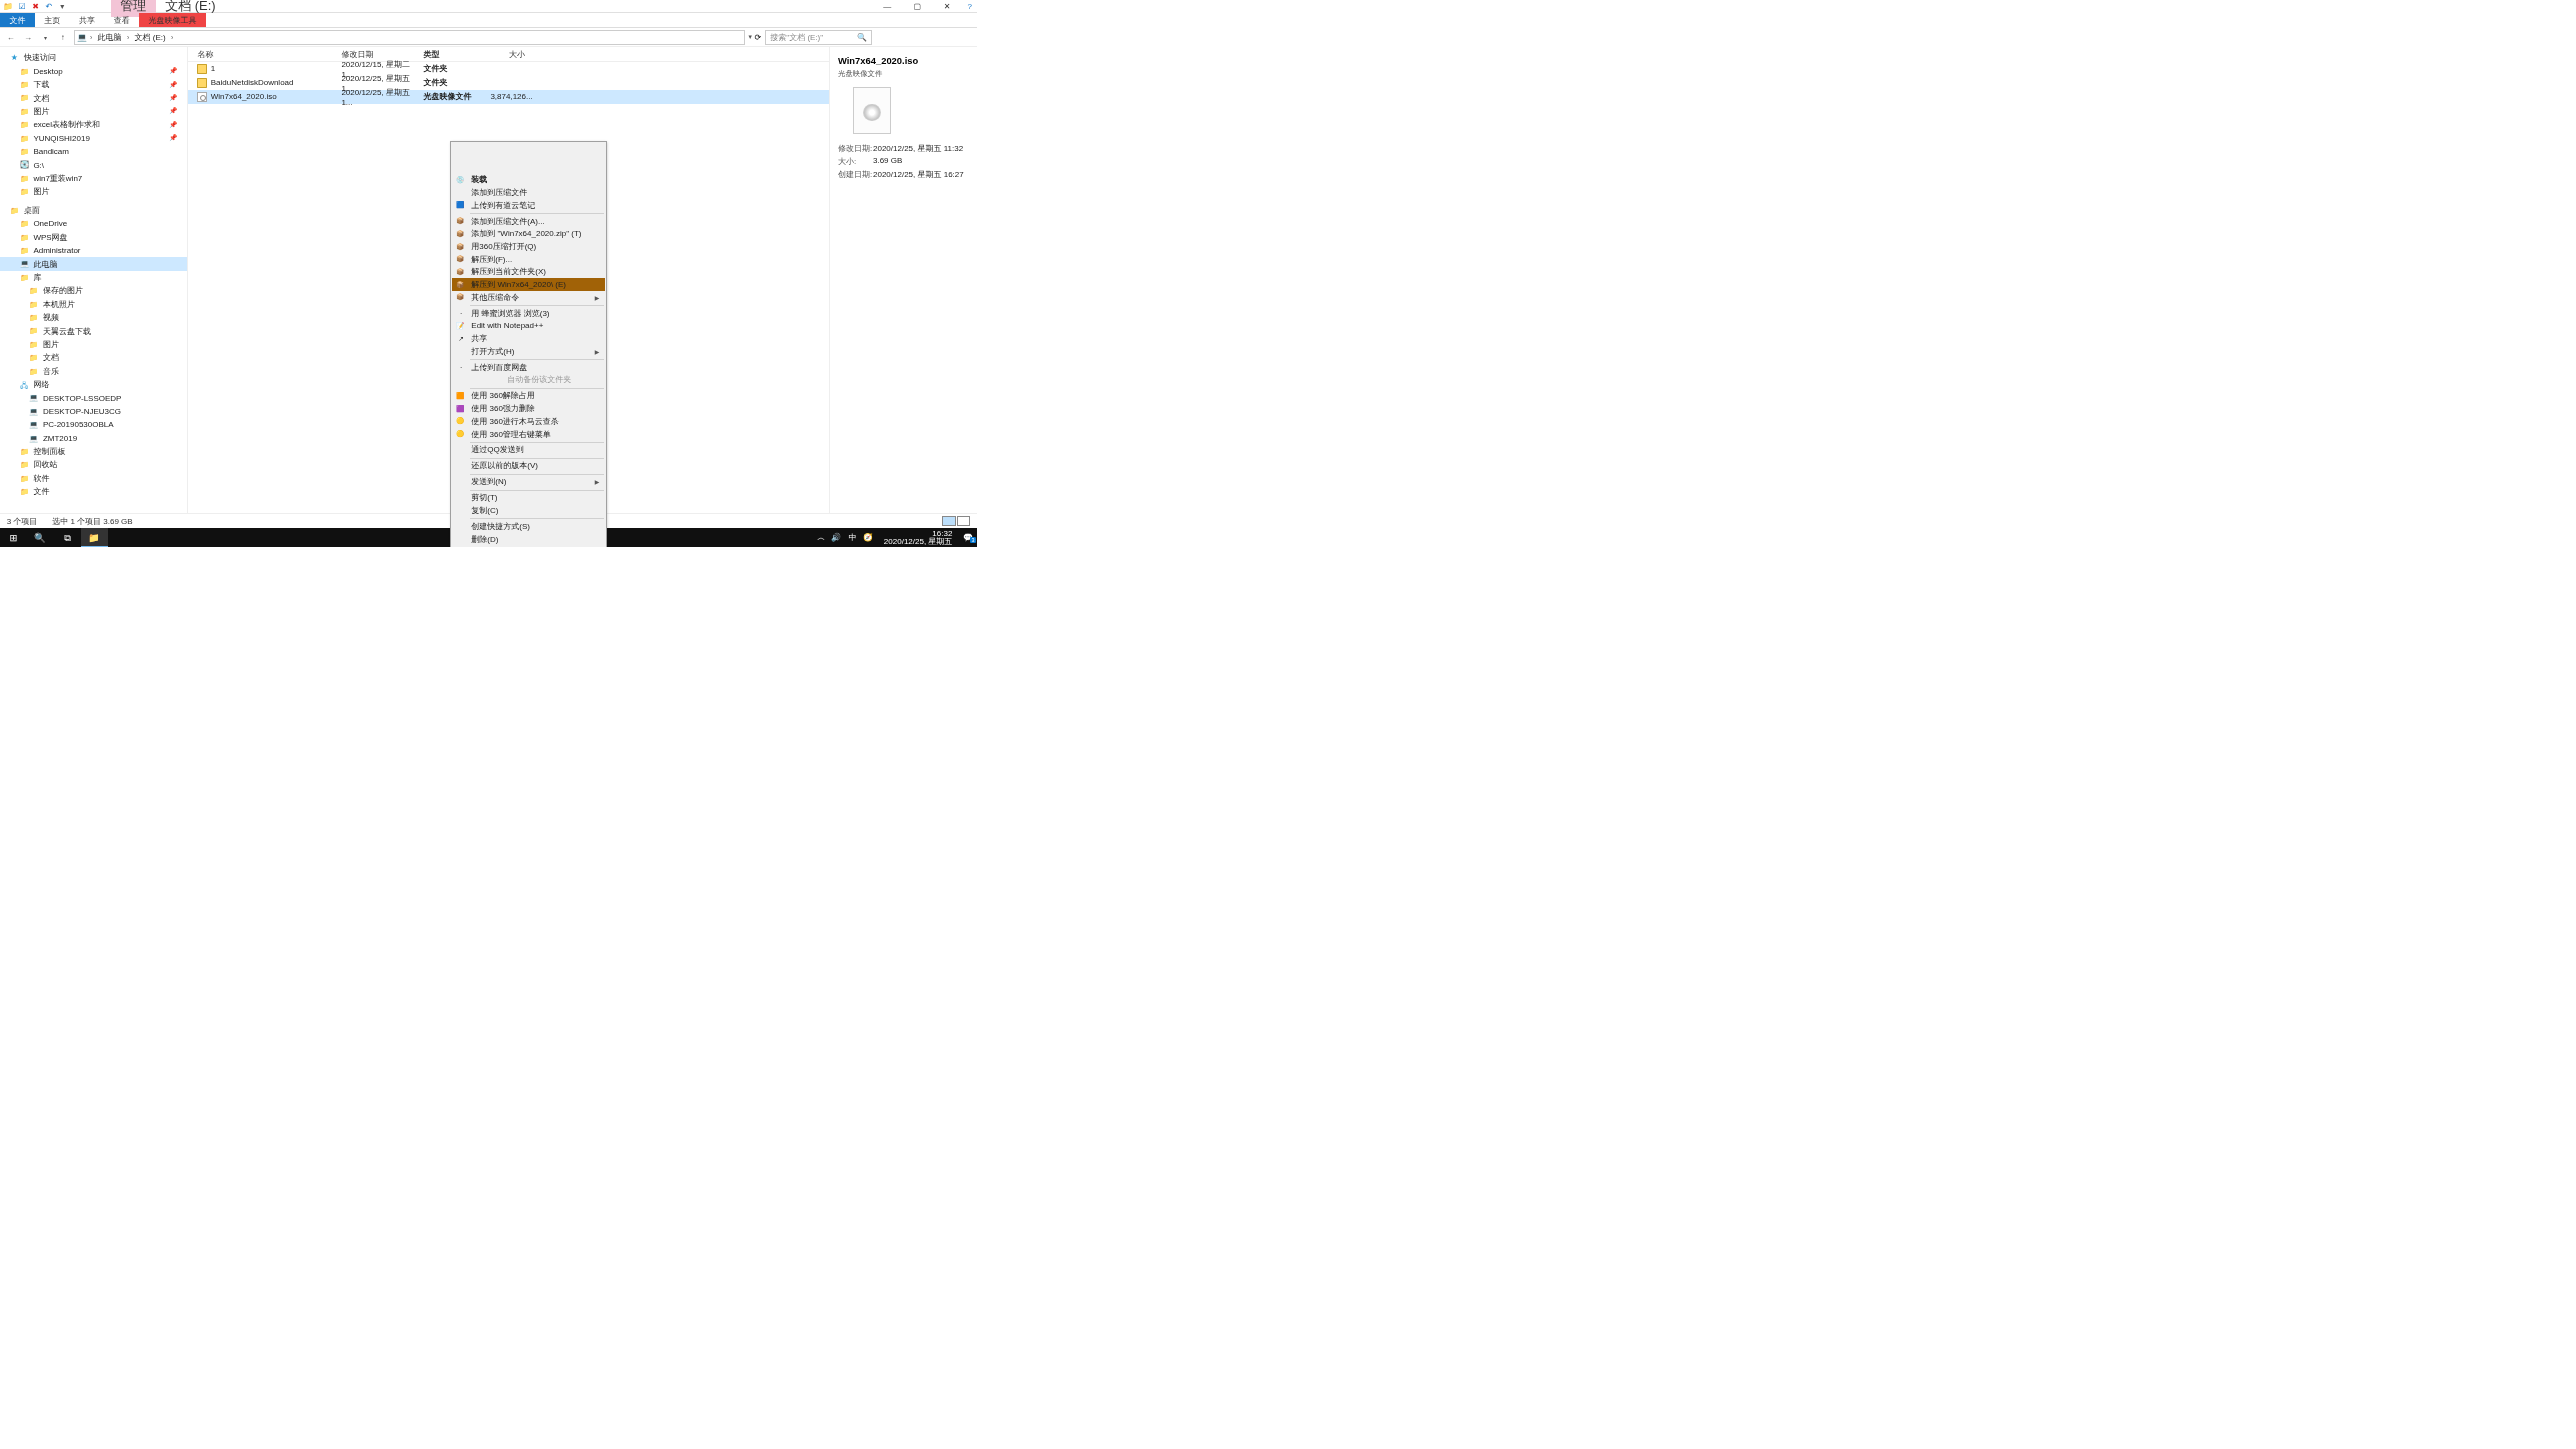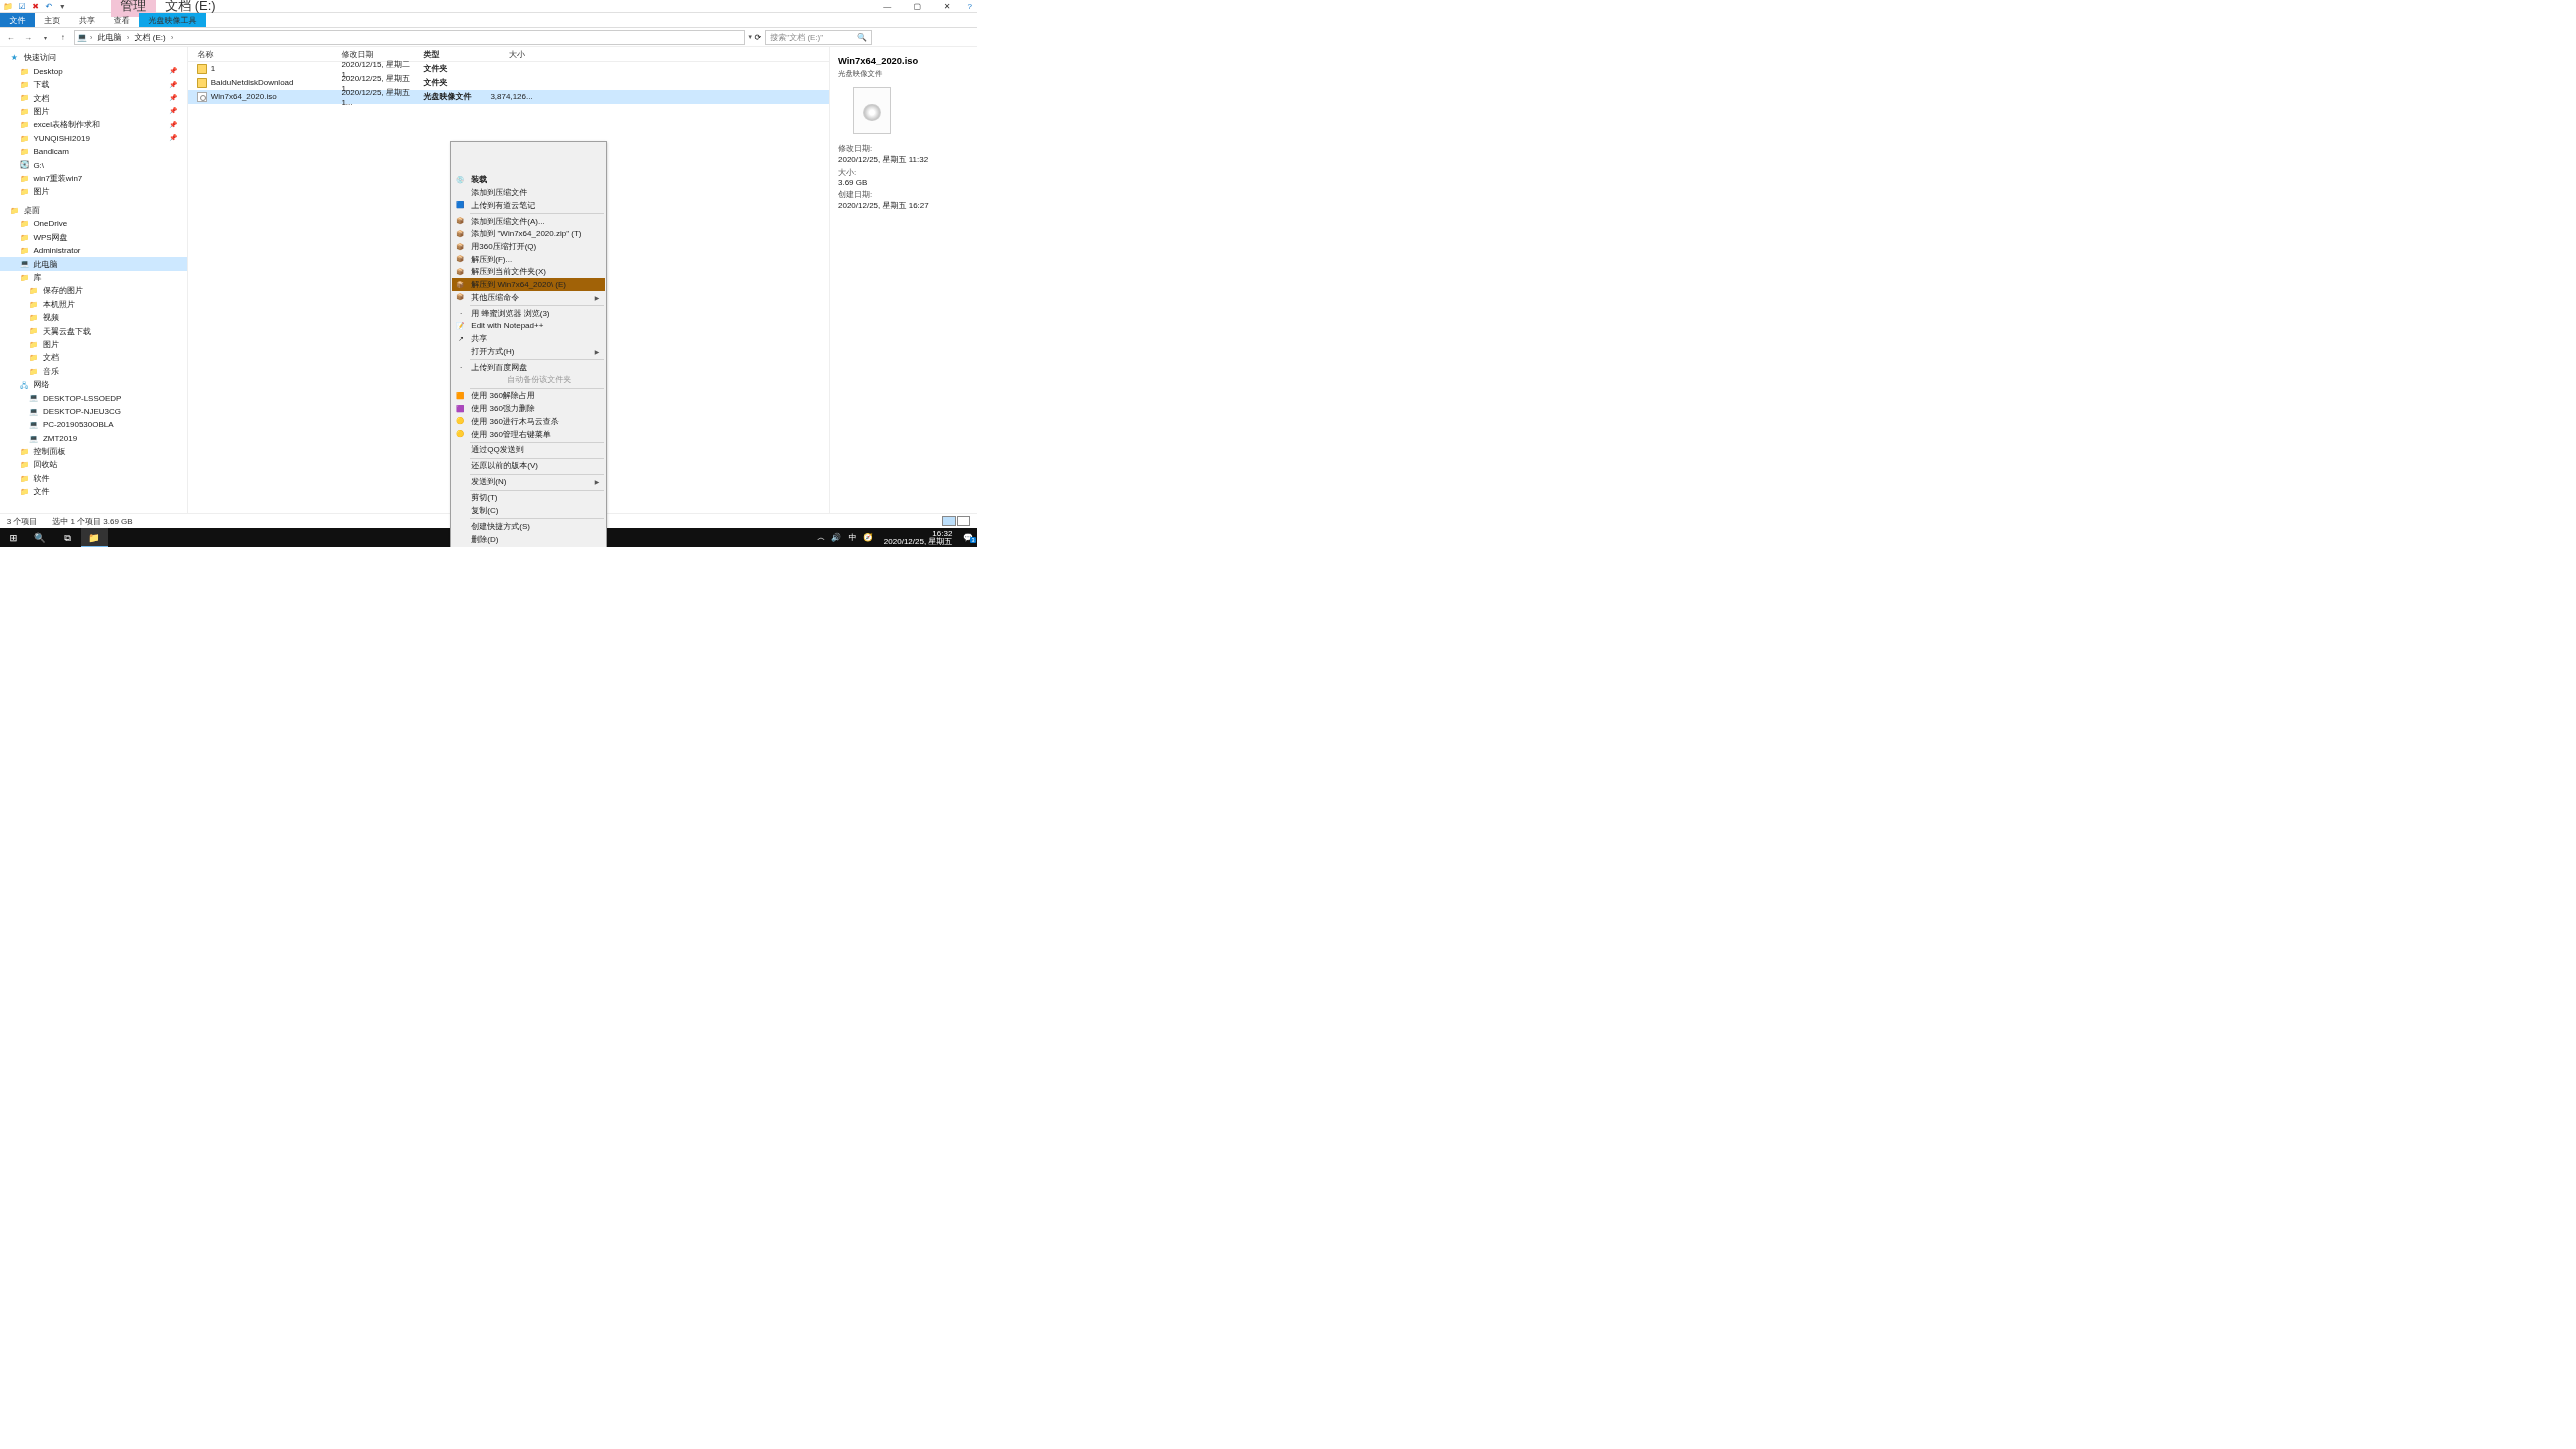--- a/index.html
+++ b/index.html
@@ -12,21 +12,21 @@
   .tb-tabs { display: flex; align-items: flex-end; margin-left: 40px; }
   .tb-tab { padding: 1.3px 9.4px; font-size: 13px; color: #333; }
   .tb-tab.active { background: #f3c4d6; }
   .win-ctrl { margin-left: auto; display: flex; }
   .win-ctrl div { width: 30px; height: 13.4px; display: flex; align-items: center; justify-content: center; color: #333; }
 
   
   .ribbon { height: 14.8px; display: flex; align-items: stretch; border-bottom: 0.7px solid #ddd; }
   .ribbon-tab { padding: 2px 9.4px; font-size: 8px; color: #333; }
   .ribbon-tab.file { background: #1979ca; color: #fff; }
-  .ribbon-tab.special { background: #0ea5e9; }
+  .ribbon-tab.special { background: #ef4444; }
 
   
   .addr-row { height: 19px; display: flex; align-items: center; padding: 0 4px; gap: 4px; border-bottom: 0.7px solid #eee; }
   .nav-arrow { width: 13.4px; text-align: center; color: #555; }
   .addr-box { flex: 1; display: flex; align-items: center; border: 0.7px solid #ccc; height: 14.8px; padding: 0 2.7px; gap: 2.7px; max-width: 671px; }
   .addr-box .crumb { font-size: 8px; color: #222; padding: 0 2.7px; }
   .addr-box .sep { color: #555; font-size: 6.7px; }
   .addr-right { display: flex; align-items: center; gap: 2.7px; }
   .search-box { width: 107px; border: 0.7px solid #ccc; height: 14.8px; padding: 0 4px; color: #888; display: flex; align-items: center; justify-content: space-between; }
 
@@ -63,21 +63,21 @@
   .fico.folder { background: #ffd868; border: 0.7px solid #c9a22b; border-radius: 0.7px; }
   .fico.iso { background: #fff; border: 0.7px solid #aaa; position: relative; }
   .fico.iso::after { content: ""; position: absolute; width: 4px; height: 4px; border: 0.7px solid #888; border-radius: 50%; top: 2px; left: 2px; }
 
   
   .preview { width: 148px; border-left: 0.7px solid #eee; padding: 8px; }
   .preview h3 { font-size: 9.4px; font-weight: 600; margin-bottom: 2.7px; }
   .preview .sub { font-size: 7.4px; color: #555; margin-bottom: 8px; }
   .preview .thumb { width: 38px; height: 47px; border: 0.7px solid #ccc; margin: 5.4px 0 9.4px 14.8px; position: relative; background: #fcfcfc; }
   .preview .thumb::after { content: ""; position: absolute; width: 17.4px; height: 17.4px; border-radius: 50%; background: radial-gradient(circle, #fff 20%, #c7c7c7 60%, #eee 100%); top: 16px; left: 9.4px; }
-  .prop-row { display: flex; font-size: 7.4px; margin-bottom: 2px; flex-direction: column; }
+  .prop-row { display: flex; font-size: 7.4px; margin-bottom: 2px; }
   .prop-row .k { width: 35px; color: #555; }
   .prop-row .v { color: #222; }
 
   
   .ctx { position: absolute; left: 262px; top: 94px; width: 157px; background: #f0f0f0; border: 0.7px solid #a0a0a0; box-shadow: 1.3px 1.3px 2.7px rgba(0,0,0,0.25); padding: 1.3px; z-index: 100; }
   .ctx-item { display: flex; align-items: center; height: 12.7px; padding: 0 14.8px 0 19px; font-size: 8px; color: #222; position: relative; }
   .ctx-item.hl { background: #a16207; }
   .ctx-item.dis { color: #999; margin-left: 36px; }
   .ctx-item.bold { font-weight: 600; margin-top: 30px; }
   .ctx-sep { height: 0.7px; background: #d0d0d0; margin: 1.3px 0.7px 1.3px 18px; }

